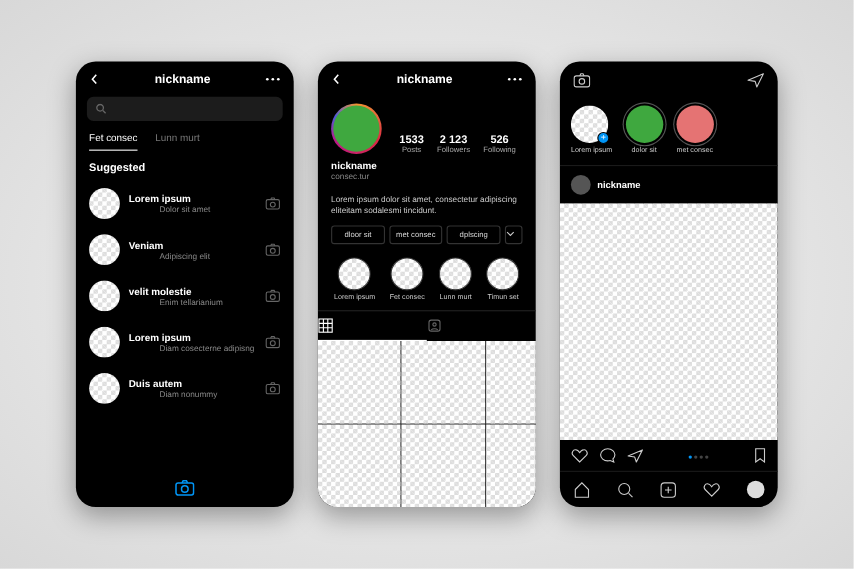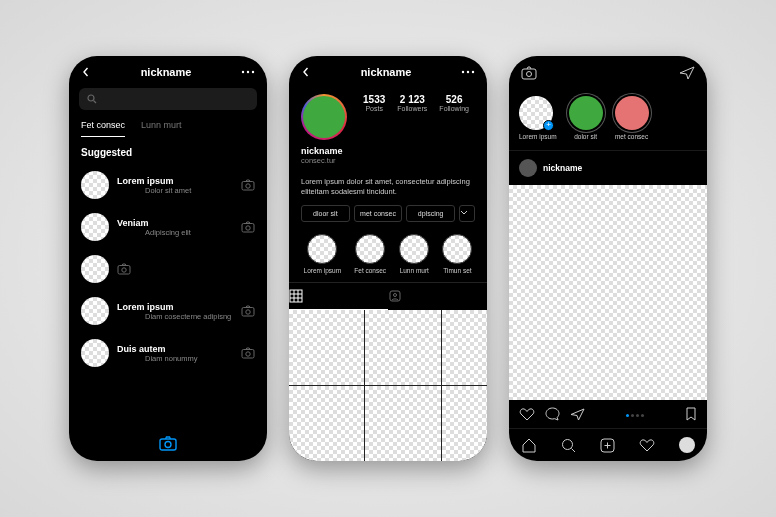--- a/index.html
+++ b/index.html
@@ -6,21 +6,21 @@
   body {
     background: radial-gradient(ellipse at center, #f5f5f5 0%, #d8d8d8 100%);
     width: 776px; height: 517px;
     display: flex; justify-content: center; align-items: center;
     gap: 22px;
     font-family: -apple-system, Helvetica, Arial, sans-serif;
   }
   .phone {
     width: 198px; height: 405px;
     background: #000;
-    border-radius: 28px;
+    border-radius: 18px;
     overflow: hidden;
     color: #fff;
     display: flex; flex-direction: column;
     box-shadow: 0 8px 24px rgba(0,0,0,0.35);
     font-size: 9px;
   }
   
   .header { display:flex; align-items:center; justify-content:space-between; padding:10px 12px; }
   .header .title { font-weight:600; font-size:11px; }
   .icon { display:inline-flex; align-items:center; justify-content:center; }
@@ -40,21 +40,21 @@
   .tab1.active { color:#fff; border-bottom:1.5px solid #fff; }
   .section-h { padding:10px 12px 6px; font-weight:700; font-size:10px; }
   .surow { display:flex; align-items:center; gap:8px; padding:7px 12px; }
   .avatar { width:28px; height:28px; border-radius:50%; flex:none; }
   .surow .txt { flex:1; }
   .surow .t1 { font-size:9px; font-weight:600; }
   .surow .t2 { font-size:7.5px; color:#888;padding-left:28px; }
   .cam-icon { color:#666; }
   .footer-cam { text-align:center; padding:8px 0; }
   
-  .profrow { display:flex; align-items:flex-start; padding:6px 12px; gap:10px; }
+  .profrow { display:flex; align-items:flex-end; padding:6px 12px; gap:10px; }
   .pfp-ring { width:46px; height:46px; border-radius:50%; padding:2px;
     background: conic-gradient(#f09433,#e6683c,#dc2743,#cc2366,#bc1888,#4f5bd5,#f09433); }
   .pfp { width:100%; height:100%; border-radius:50%; background:#3fa83f; }
   .stats { flex:1; display:flex; justify-content:space-around; text-align:center; }
   .stat .n { font-weight:700; font-size:10px; }
   .stat .l { font-size:7px; color:#aaa; }
   .bio { padding:0 12px; }
   .bio .un { font-size:9px; font-weight:600; }
   .bio .cat { font-size:7.5px; color:#888; }
   .bio .txt { font-size:7.5px; color:#ccc; line-height:1.3; margin-top:12px; }
@@ -142,20 +142,24 @@
       <span class="icon cam-icon">
           <svg width="14" height="12" viewBox="0 0 14 12">
             <rect x="1" y="2.5" width="12" height="8.5" rx="1.5" stroke="#666" fill="none"></rect>
             <circle cx="7" cy="7" r="2.2" stroke="#666" fill="none"></circle>
             <path d="M5 2.5 5.8 1h2.4L9 2.5" stroke="#666" fill="none"></path>
           </svg>
         </span>
     </div>
     <div class="surow">
       <div class="avatar checker"></div>
+      <div class="txt">
+          <div class="t1">velit molestie</div>
+          <div class="t2">Enim tellarianium</div>
+        </div>
       <span class="icon cam-icon">
           <svg width="14" height="12" viewBox="0 0 14 12">
             <rect x="1" y="2.5" width="12" height="8.5" rx="1.5" stroke="#666" fill="none"></rect>
             <circle cx="7" cy="7" r="2.2" stroke="#666" fill="none"></circle>
             <path d="M5 2.5 5.8 1h2.4L9 2.5" stroke="#666" fill="none"></path>
           </svg>
         </span>
     </div>
     <div class="surow">
       <div class="avatar checker"></div>

